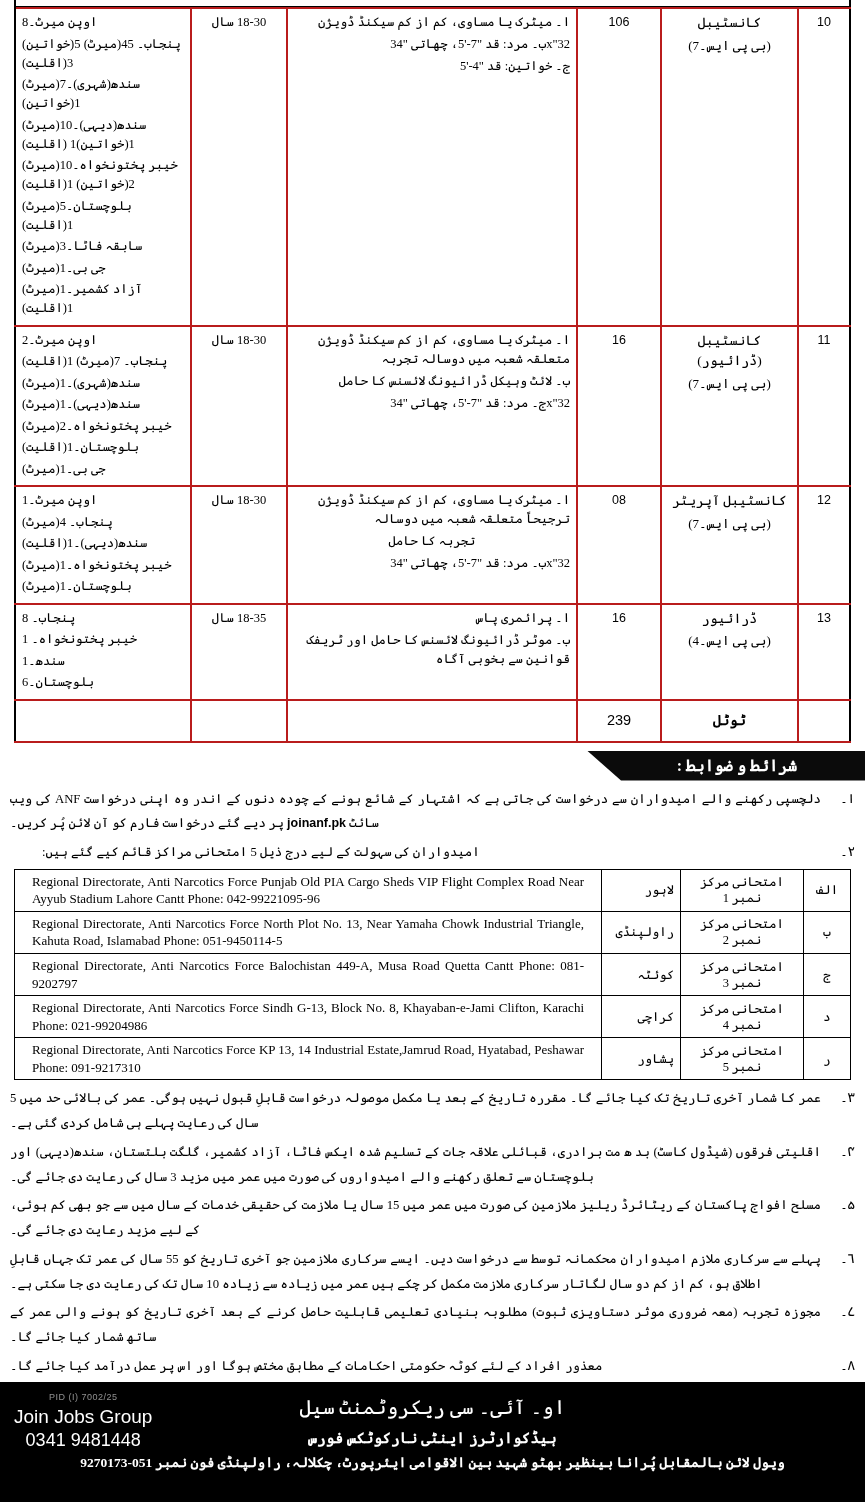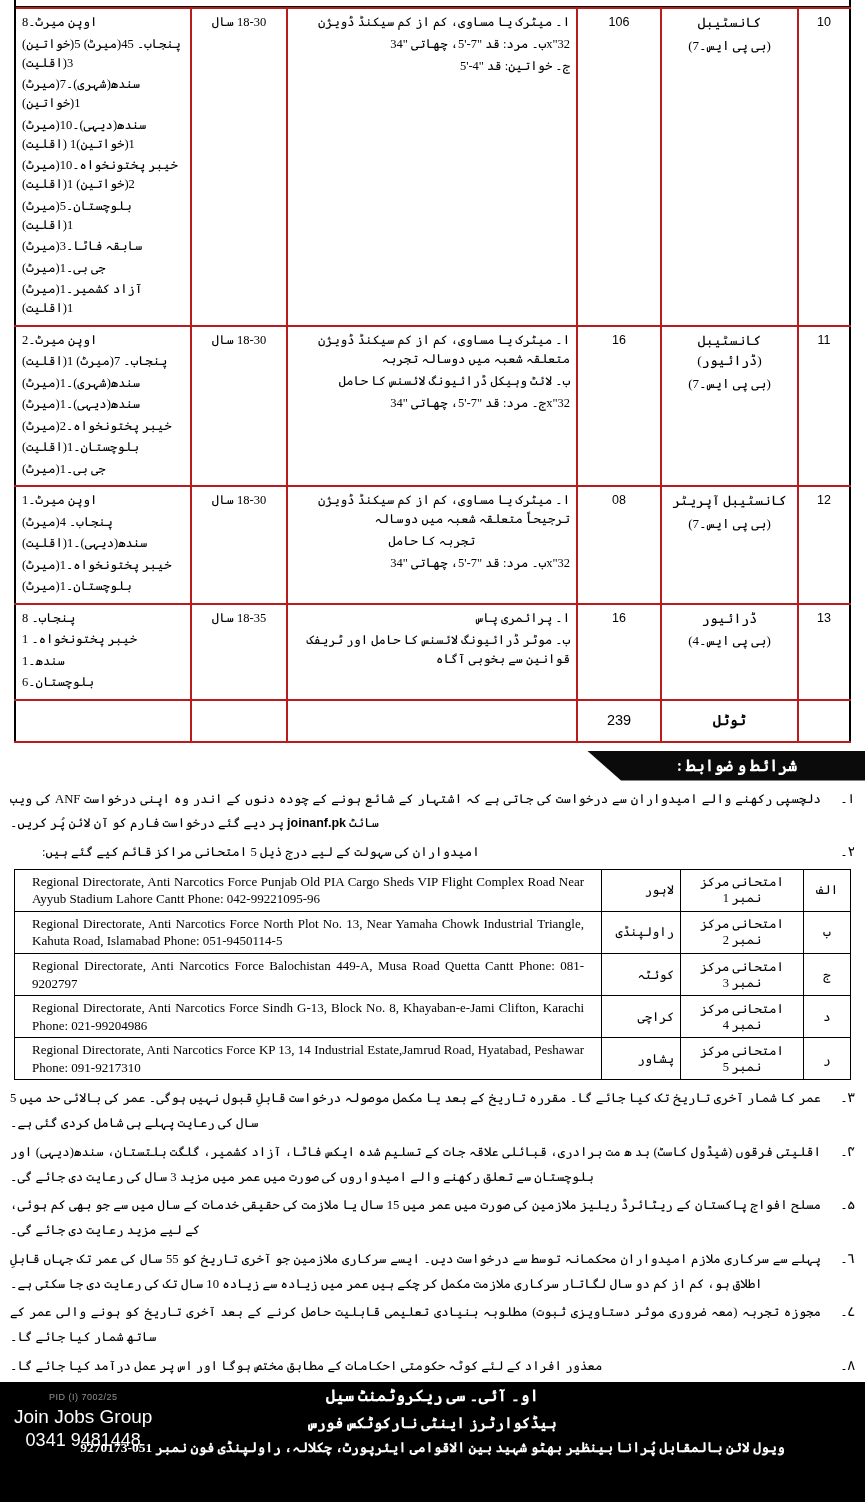--- a/index.html
+++ b/index.html
@@ -80,24 +80,24 @@
   .centres .cc-addr{
     text-align:justify;direction:ltr;
     font-family:Liberation Serif, serif;font-size:13px;line-height:1.35;
     padding:3px 17px;
   }
 
   
   .footer{
     position:absolute;left:0;right:0;bottom:0;height:120px;
     background:#000;color:#fff;
-    box-sizing:border-box;padding:0 16px 8px 16px;
+    box-sizing:border-box;padding:8px 16px 8px 16px;
   }
   .footer-center{text-align:center;line-height:1.75;}
-  .footer-center .f1{font-size:16px;font-weight:700;}
+  .footer-center .f1{font-size:20px;font-weight:400;}
   .footer-center .f2{font-size:15px;font-weight:700;}
   .footer-center .f3{font-size:13.5px;font-weight:700;}
   .footer-left{
     position:absolute;left:14px;top:10px;text-align:center;
     direction:ltr;font-family:"Liberation Sans",sans-serif;
   }
   .footer-left .pid{font-size:9px;opacity:.55;letter-spacing:.5px;margin-bottom:4px;}
   .footer-left .brand{font-size:19px;}
   .footer-left .phone{font-size:18px;margin-top:2px;}
   .footer-rule{position:absolute;left:0;right:0;top:0;height:3px;background:#000;}

